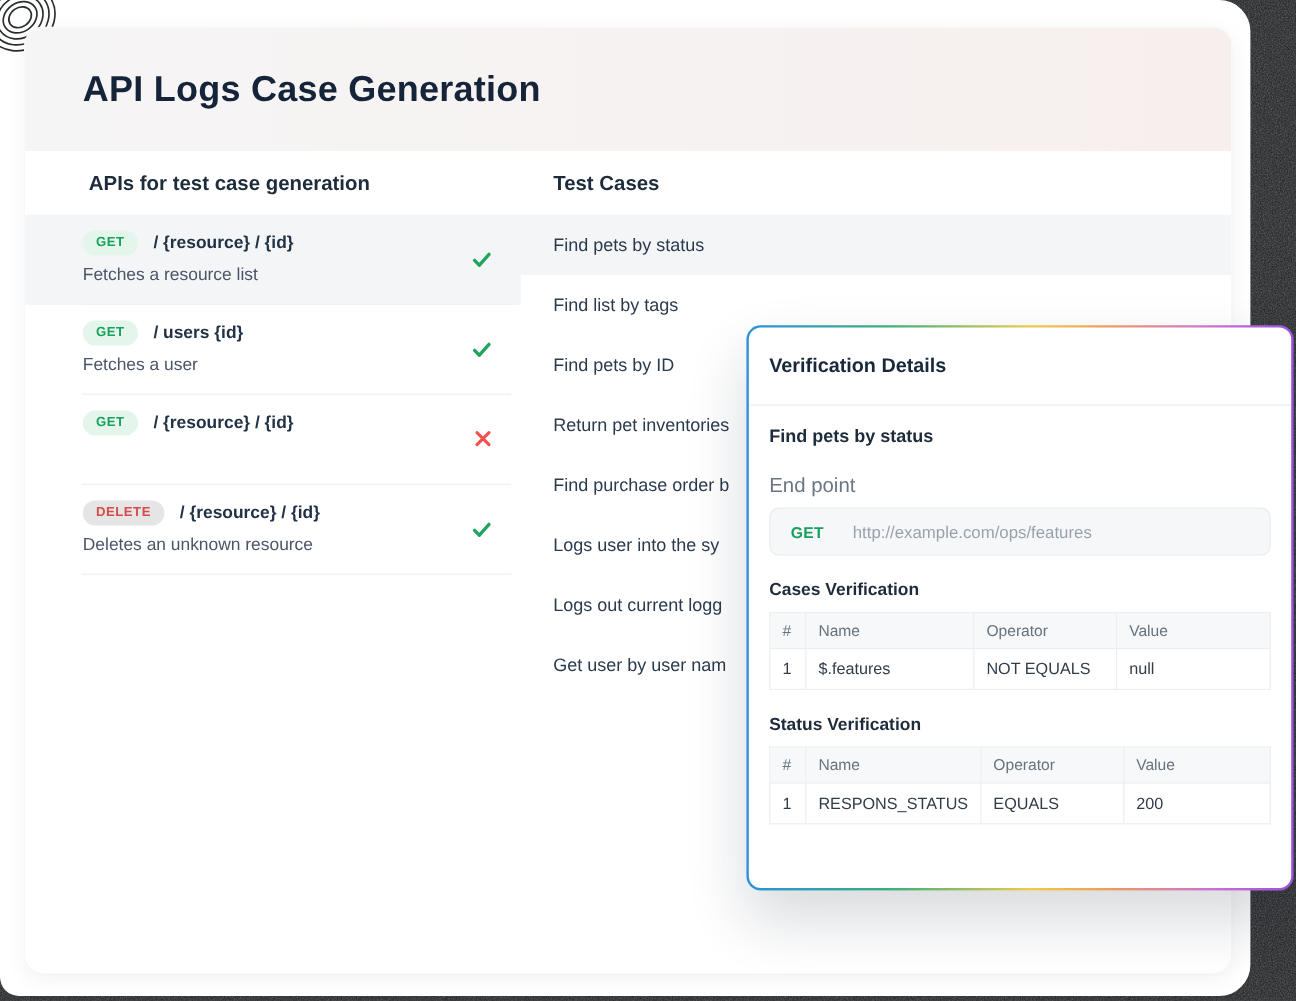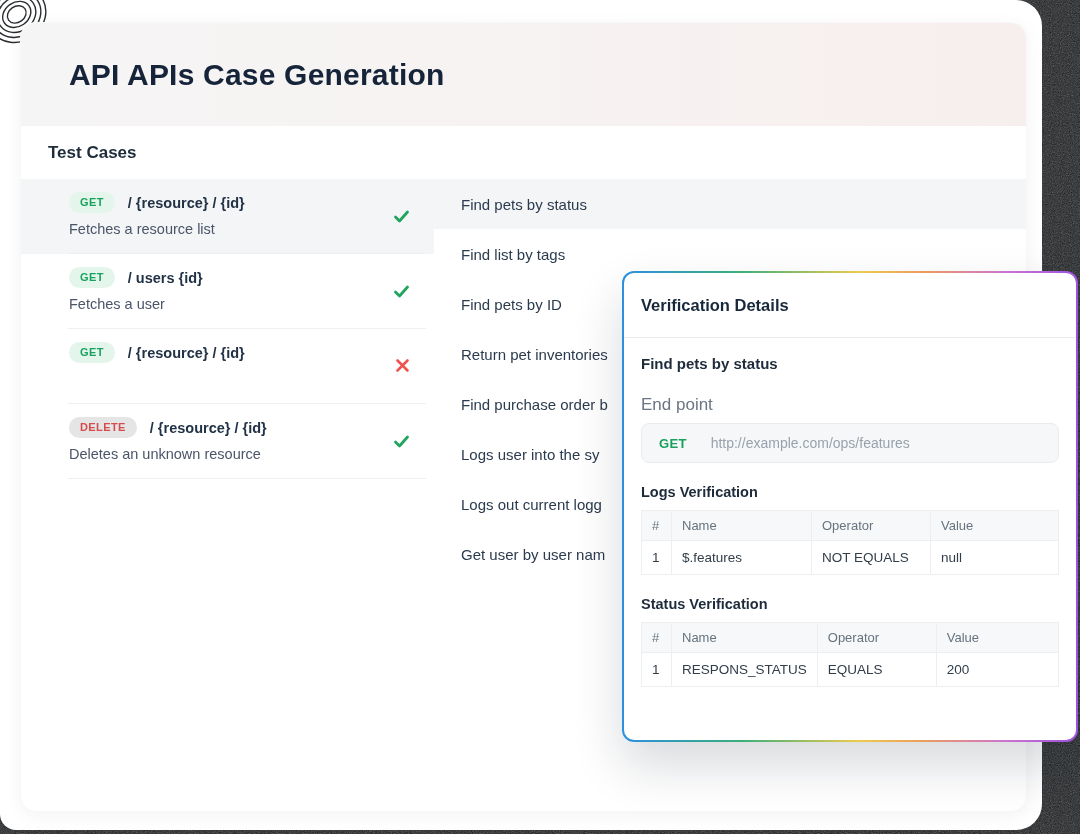--- a/index.html
+++ b/index.html
@@ -101,24 +101,25 @@
       <ellipse cx="38" cy="40" rx="30" ry="27"></ellipse>
       <ellipse cx="38" cy="40" rx="25" ry="22"></ellipse>
       <ellipse cx="38" cy="40" rx="20" ry="17"></ellipse>
       <ellipse cx="38" cy="40" rx="15" ry="12"></ellipse>
       <ellipse cx="38" cy="40" rx="10" ry="8"></ellipse>
     </g>
   </svg>
 
   <div class="card">
     <div class="card-header">
-      <div class="page-title">API APIs Case Generation</div>
+      <div class="page-title">API Logs Case Generation</div>
     </div>
 
     <div class="section-headers">
+      <div class="section-title sh-left">APIs for test case generation</div>
       <div class="section-title sh-right">Test Cases</div>
     </div>
 
     <div class="columns">
 
       <div class="api-col">
 
         <div class="api-item selected">
           <div class="api-line1">
             <span class="badge badge-get">GET</span>
@@ -187,21 +188,21 @@
       </div>
       <div class="overlay-body">
         <div class="vd-case-name">Find pets by status</div>
 
         <div class="endpoint-label">End point</div>
         <div class="endpoint-box">
           <span class="endpoint-method">GET</span>
           <span class="endpoint-url">http://example.com/ops/features</span>
         </div>
 
-        <div class="ver-section-title">Logs Verification</div>
+        <div class="ver-section-title">Cases Verification</div>
         <table class="ver">
           <thead>
             <tr>
               <th class="col-num">#</th>
               <th class="col-name">Name</th>
               <th class="col-op">Operator</th>
               <th>Value</th>
             </tr>
           </thead>
           <tbody>

